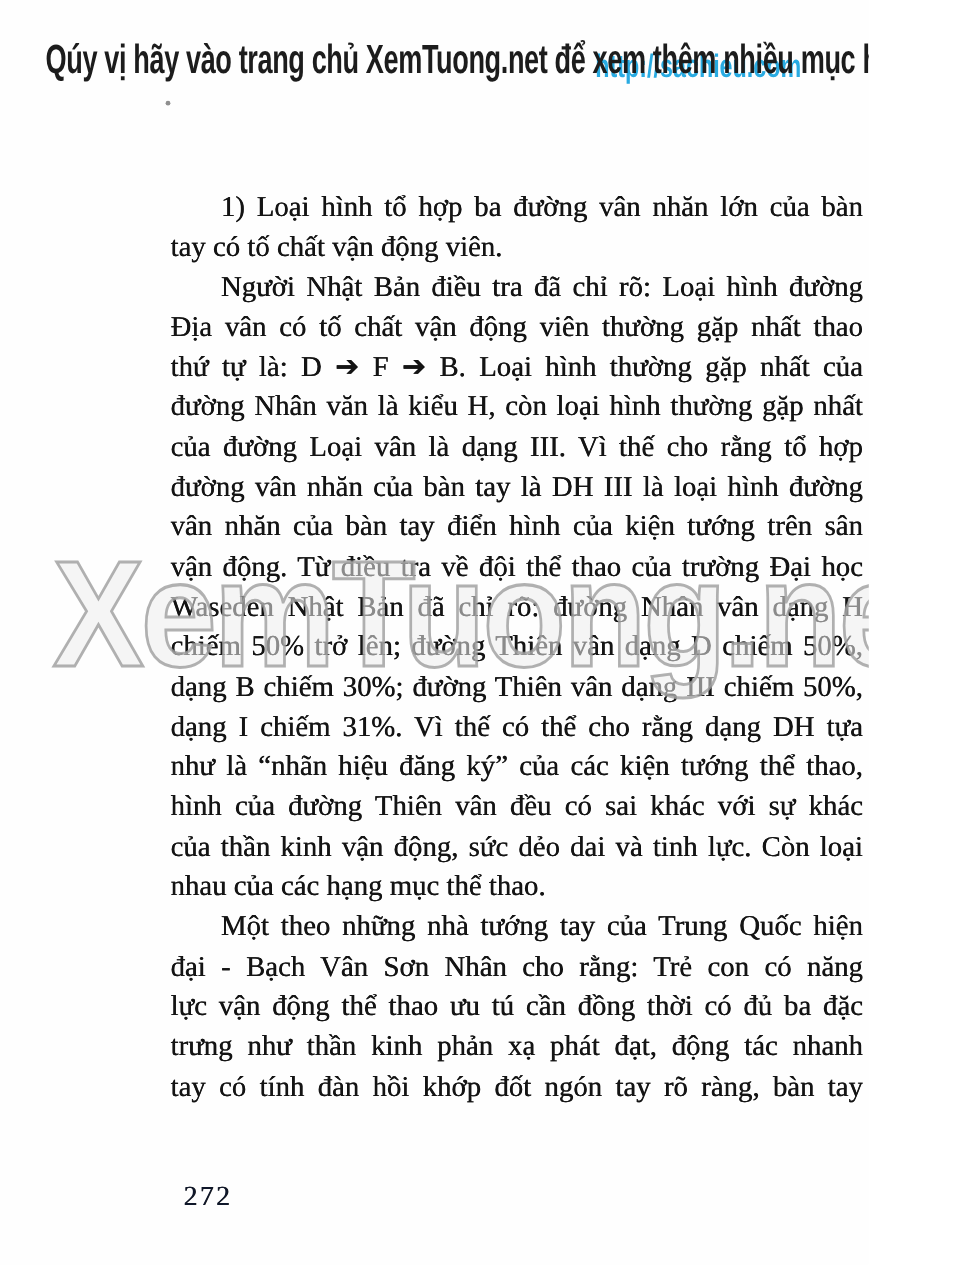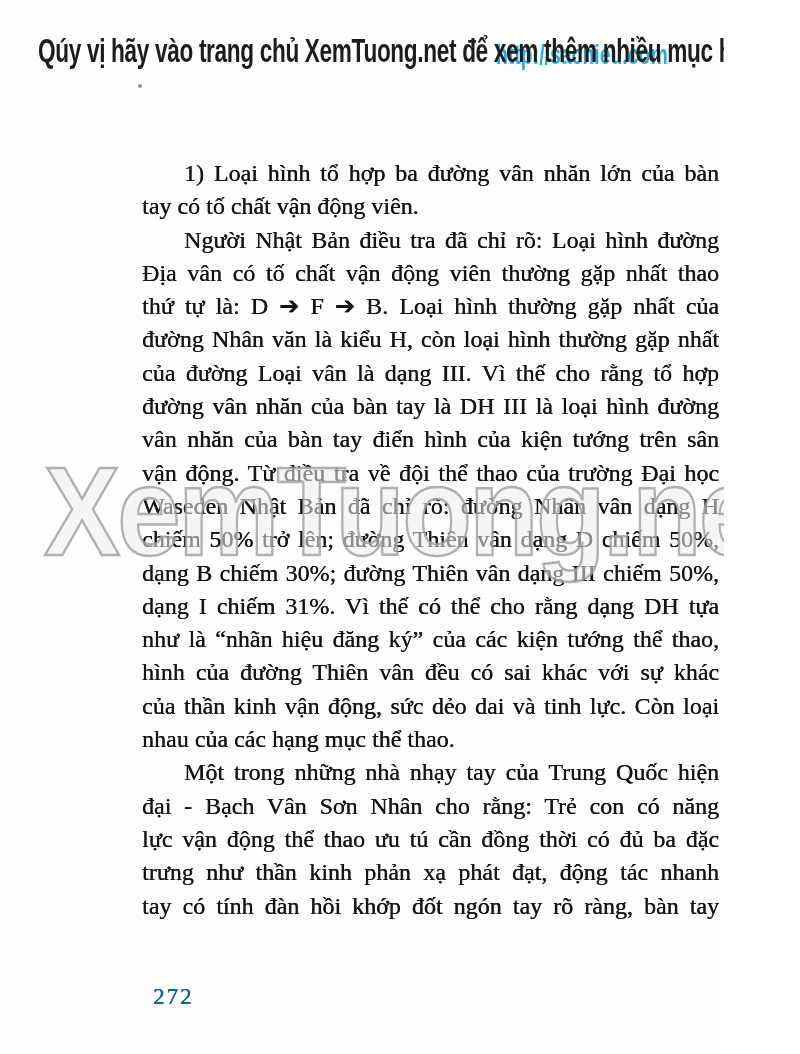--- a/index.html
+++ b/index.html
@@ -48,21 +48,21 @@
     font-family:"Liberation Sans", sans-serif;
     font-weight:700; font-size:126px; line-height:1; letter-spacing:-3px;
     white-space:nowrap;
     color:rgba(236,236,236,0.55);
     -webkit-text-stroke:2.5px rgba(158,158,158,0.8);
     transform:scaleX(0.905); transform-origin:0 0;
     z-index:4;
   }
   .page-number {
     position:absolute; left:153px; top:984px;
-    font-size:23px; letter-spacing:2px; color:#0369a1;
+    font-size:23px; letter-spacing:2px; color:#0f172a;
     text-shadow:0.35px 0 0 #1a1a1a;
     z-index:1;
   }
 </style>
 </head>
 <body>
 
 <div class="page">
 
   <div class="header-link">http://sachieu.com</div>
@@ -81,21 +81,21 @@
     <div class="line">vân nhăn của bàn tay điển hình của kiện tướng trên sân</div>
     <div class="line">vận động. Từ điều tra về đội thể thao của trường Đại học</div>
     <div class="line">Waseden Nhật Bản đã chỉ rõ: đường Nhân vân dạng H</div>
     <div class="line">chiếm 50% trở lên; đường Thiên vân dạng D chiếm 50%,</div>
     <div class="line">dạng B chiếm 30%; đường Thiên vân dạng III chiếm 50%,</div>
     <div class="line">dạng I chiếm 31%. Vì thế có thể cho rằng dạng DH tựa</div>
     <div class="line">như là “nhãn hiệu đăng ký” của các kiện tướng thể thao,</div>
     <div class="line">hình của đường Thiên vân đều có sai khác với sự khác</div>
     <div class="line">của thần kinh vận động, sức dẻo dai và tinh lực. Còn loại</div>
     <div class="line end">nhau của các hạng mục thể thao.</div>
-    <div class="line indent">Một trong những nhà nhạy tay của Trung Quốc hiện</div>
+    <div class="line indent">Một theo những nhà tướng tay của Trung Quốc hiện</div>
     <div class="line">đại - Bạch Vân Sơn Nhân cho rằng: Trẻ con có năng</div>
     <div class="line">lực vận động thể thao ưu tú cần đồng thời có đủ ba đặc</div>
     <div class="line">trưng như thần kinh phản xạ phát đạt, động tác nhanh</div>
     <div class="line">tay có tính đàn hồi khớp đốt ngón tay rõ ràng, bàn tay</div>
   </div>
 
   <div class="watermark">XemTuong.net</div>
 
   <div class="page-number">272</div>
 

